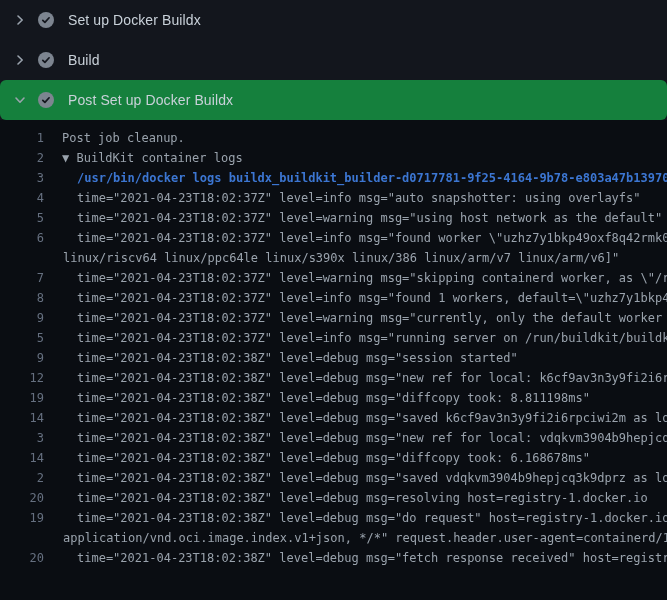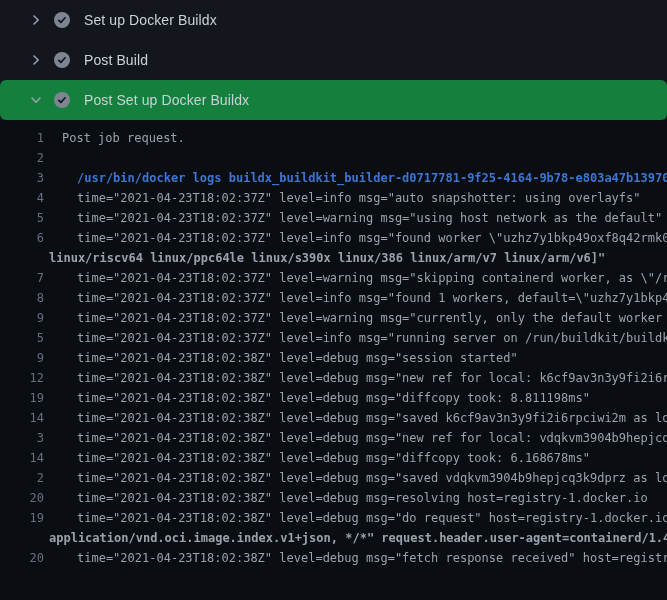--- a/index.html
+++ b/index.html
@@ -17,21 +17,21 @@
     font-family: "Liberation Sans", sans-serif;
   }
   
   .steps {
     background: #13161d;
   }
   .step-row {
     height: 40px;
     display: flex;
     align-items: center;
-    padding-left: 28px;
+    padding-left: 12px;
     box-sizing: border-box;
     cursor: pointer;
   }
   .step-row.expanded {
     background: #15803d;
     border-radius: 6px;
   }
   .chev {
     width: 16px;
     height: 16px;
@@ -75,21 +75,21 @@
     color: #667080;
     user-select: none;
   }
   .lt {
     color: #9aa3ad;
   }
   .lt.command { color: #3c76d2; font-weight: bold; }
   .marker { color: #9aa3ad; }
   .ind-top  { margin-left: 18px; }
   .ind-step { margin-left: 33px; }
-  .ind-cont { margin-left: 5px; font-weight: bold; }
+  .ind-cont { margin-left: 19px; }
 </style>
 </head>
 <body>
 
 <div class="app">
   <div class="steps" id="steps">
       <div class="step-row">
         <span class="chev">
           <svg width="16" height="16" viewBox="0 0 16 16" fill="none">
             <path d="M6 4l4.2 4L6 12" stroke="#9aa3ad" stroke-width="1.6" stroke-linecap="round" stroke-linejoin="round"></path>
@@ -104,38 +104,38 @@
       <div class="step-row">
         <span class="chev">
           <svg width="16" height="16" viewBox="0 0 16 16" fill="none">
             <path d="M6 4l4.2 4L6 12" stroke="#9aa3ad" stroke-width="1.6" stroke-linecap="round" stroke-linejoin="round"></path>
           </svg>
         </span>
         <span class="check"><svg width="16" height="16" viewBox="0 0 16 16">
             <circle cx="8" cy="8" r="8" fill="#7d8590"></circle>
             <path d="M4.8 8.3l2.1 2.1 4.2-4.6" stroke="#13161d" stroke-width="1.7" fill="none" stroke-linecap="round" stroke-linejoin="round"></path>
           </svg></span>
-        <span class="step-label">Post Build</span>
+        <span class="step-label">Build</span>
       </div>
       <div class="step-row expanded">
         <span class="chev">
           <svg width="16" height="16" viewBox="0 0 16 16" fill="none">
             <path d="M4 6l4 4.2L12 6" stroke="#9aa3ad" stroke-width="1.6" stroke-linecap="round" stroke-linejoin="round"></path>
           </svg>
         </span>
         <span class="check"><svg width="16" height="16" viewBox="0 0 16 16">
             <circle cx="8" cy="8" r="8" fill="#7d8590"></circle>
             <path d="M4.8 8.3l2.1 2.1 4.2-4.6" stroke="#13161d" stroke-width="1.7" fill="none" stroke-linecap="round" stroke-linejoin="round"></path>
           </svg></span>
         <span class="step-label">Post Set up Docker Buildx</span>
       </div>
     </div>
   <div class="log" id="log">
-      <div class="log-row"><span class="ln">1</span><span class="lt plain ind-top">Post job request.</span></div>
-      <div class="log-row"><span class="ln">2</span></div>
+      <div class="log-row"><span class="ln">1</span><span class="lt plain ind-top">Post job cleanup.</span></div>
+      <div class="log-row"><span class="ln">2</span><span class="lt group ind-top"><span class="marker">▼ </span><span>BuildKit container logs</span></span></div>
       <div class="log-row"><span class="ln">3</span><span class="lt command ind-step">/usr/bin/docker logs buildx_buildkit_builder-d0717781-9f25-4164-9b78-e803a47b13970</span></div>
       <div class="log-row"><span class="ln">4</span><span class="lt plain ind-step">time="2021-04-23T18:02:37Z" level=info msg="auto snapshotter: using overlayfs"</span></div>
       <div class="log-row"><span class="ln">5</span><span class="lt plain ind-step">time="2021-04-23T18:02:37Z" level=warning msg="using host network as the default"</span></div>
       <div class="log-row"><span class="ln">6</span><span class="lt plain ind-step">time="2021-04-23T18:02:37Z" level=info msg="found worker \"uzhz7y1bkp49oxf8q42rmk0xj</span></div>
       <div class="log-row"><span class="ln"></span><span class="lt plain ind-cont">linux/riscv64 linux/ppc64le linux/s390x linux/386 linux/arm/v7 linux/arm/v6]"</span></div>
       <div class="log-row"><span class="ln">7</span><span class="lt plain ind-step">time="2021-04-23T18:02:37Z" level=warning msg="skipping containerd worker, as \"/run</span></div>
       <div class="log-row"><span class="ln">8</span><span class="lt plain ind-step">time="2021-04-23T18:02:37Z" level=info msg="found 1 workers, default=\"uzhz7y1bkp49o</span></div>
       <div class="log-row"><span class="ln">9</span><span class="lt plain ind-step">time="2021-04-23T18:02:37Z" level=warning msg="currently, only the default worker ca</span></div>
       <div class="log-row"><span class="ln">5</span><span class="lt plain ind-step">time="2021-04-23T18:02:37Z" level=info msg="running server on /run/buildkit/buildkit</span></div>
       <div class="log-row"><span class="ln">9</span><span class="lt plain ind-step">time="2021-04-23T18:02:38Z" level=debug msg="session started"</span></div>

